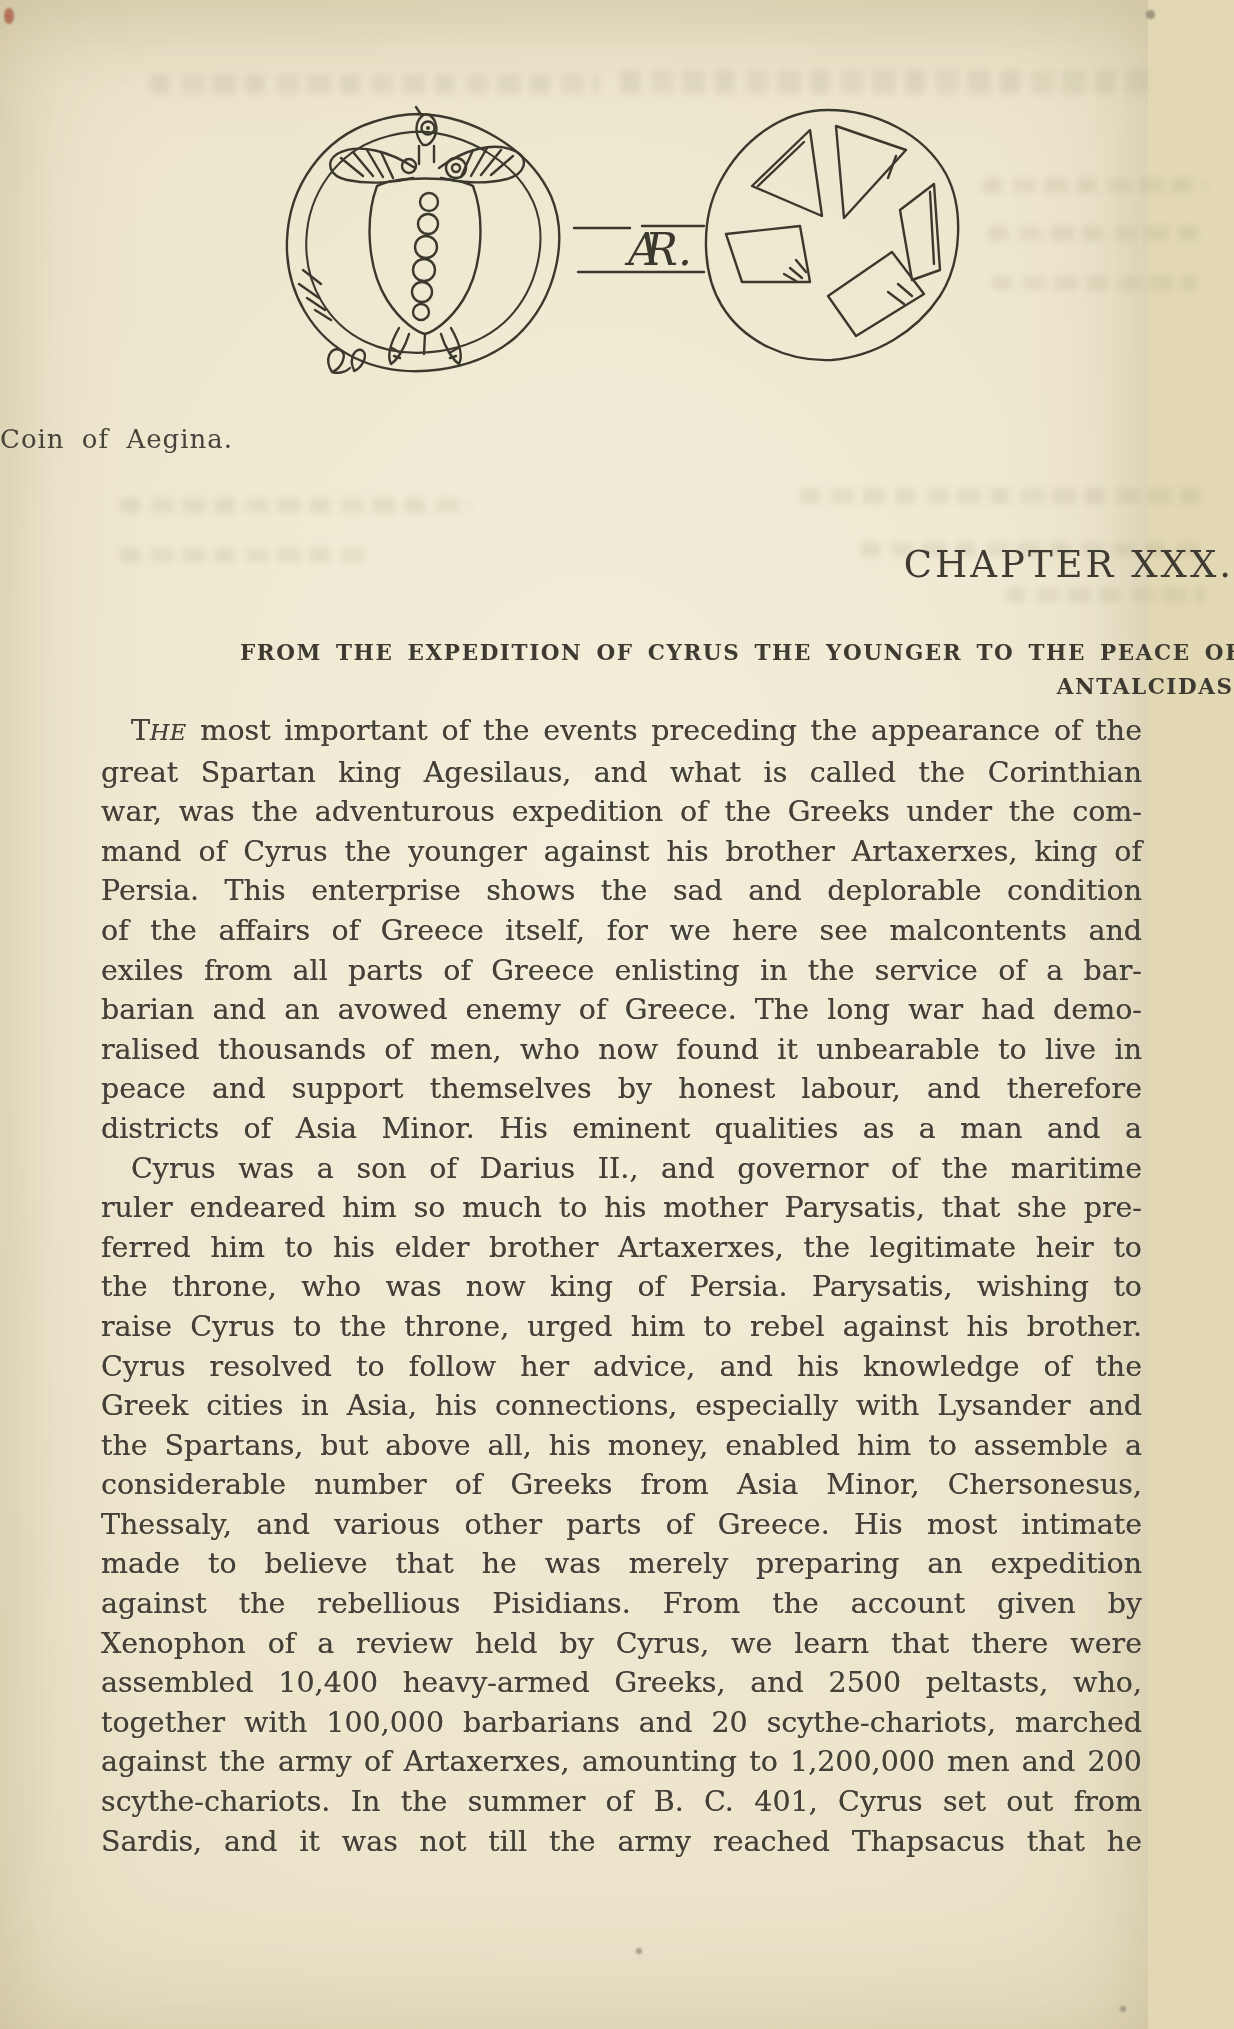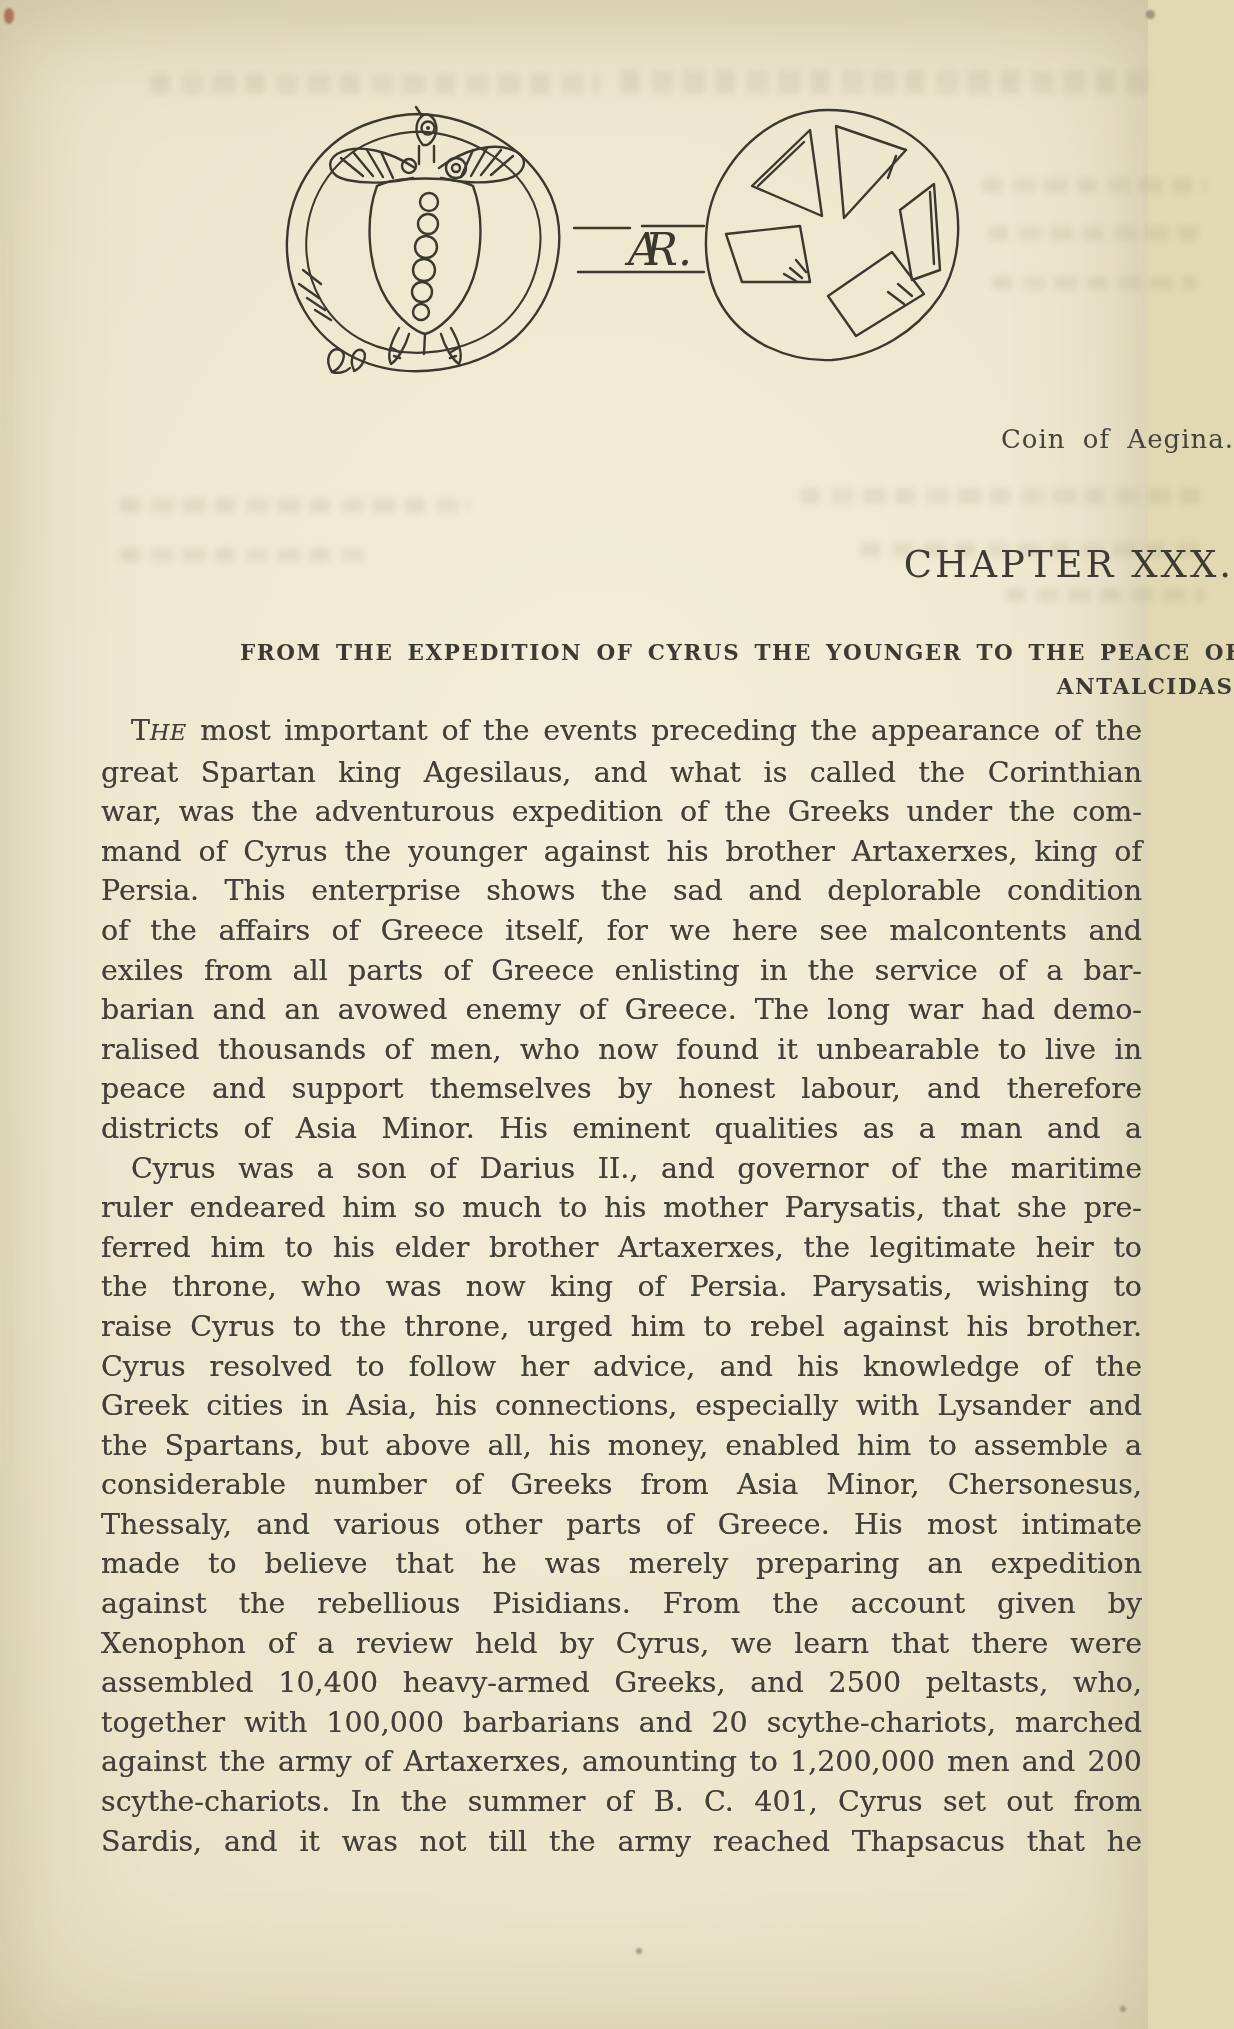--- a/index.html
+++ b/index.html
@@ -35,21 +35,21 @@
   .coin-svg path, .coin-svg circle{fill:none;stroke:#3b382e;stroke-width:2.4;stroke-linecap:round;stroke-linejoin:round;}
   .coin-svg circle.dot{fill:#3b382e;stroke:none;}
   .metal{
     position:absolute;left:628px;top:224px;
     font-style:italic;font-size:44px;color:#3b382e;
     letter-spacing:0;
   }
   .metal .r{margin-left:-0.34em;}
   .figcaption{
     position:absolute;left:0;top:424px;width:1234px;
-    text-align:right;font-size:26px;letter-spacing:1px;word-spacing:8px;
+    text-align:left;font-size:26px;letter-spacing:1px;word-spacing:8px;
     color:#46433b;
   }
 
   .chapter-title{
     position:absolute;left:0;top:543px;width:1234px;margin:0;
     text-align:right;font-size:37px;font-weight:normal;letter-spacing:3px;
     color:#3e3b33;
   }
   .chapter-subtitle{
     position:absolute;left:8px;top:636px;width:1234px;

